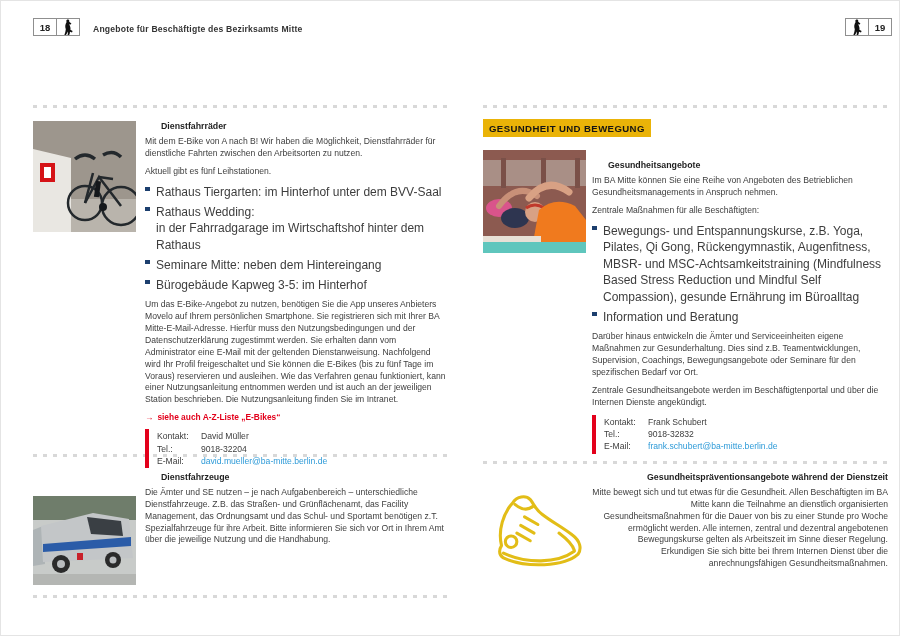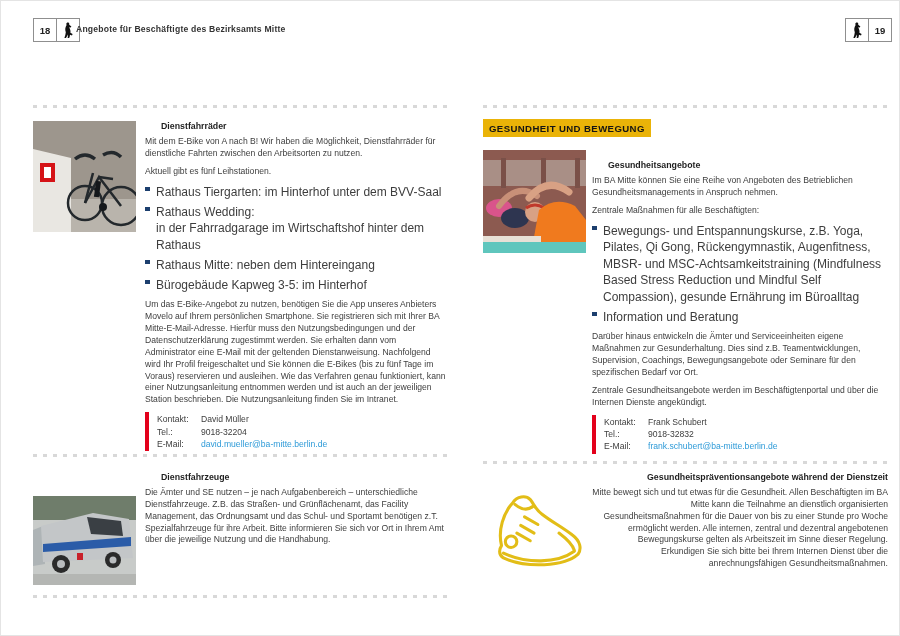--- a/index.html
+++ b/index.html
@@ -4,26 +4,26 @@
 <style>
   html,body { margin:0; padding:0; background:#ffffff; }
   .spread {
     position:relative; width:900px; height:636px; background:#fff;
     font-family:"Liberation Sans", sans-serif;
     box-shadow: inset 0 0 0 1px #e4e4e4;
     overflow:hidden;
   }
   
   .hdr-box {
-    position:absolute; top:18px; width:24px; height:24px; box-sizing:border-box;
+    position:absolute; top:18px; width:24px; height:18px; box-sizing:border-box;
     border:1px solid #8f8f8f; background:#fff; display:flex;
     align-items:center; justify-content:center; font-size:9.5px; color:#222; font-weight:bold;
   }
   .hdr-title {
-    position:absolute; top:24px; left:76px; font-size:8.6px; font-weight:bold;
+    position:absolute; top:24px; left:93px; font-size:8.6px; font-weight:bold;
     color:#333; letter-spacing:0.2px;
   }
   
   .dash {
     position:absolute; height:3px;
     background:repeating-linear-gradient(90deg,#d8d8d8 0 4px,transparent 4px 10px);
   }
   
   .textcol { position:absolute; }
   .sec-h { font-size:8.8px; font-weight:bold; color:#1f1f1f; margin:0 0 5px 0;padding-left:16px; }
@@ -97,24 +97,27 @@
   </div>
 
   <div class="textcol" style="left:145px; top:121px; width:302px;">
     <h3 class="sec-h">Dienstfahrräder</h3>
     <p>Mit dem E-Bike von A nach B! Wir haben die Möglichkeit, Dienstfahrräder für dienstliche Fahrten zwischen den Arbeitsorten zu nutzen.</p>
     <p>Aktuell gibt es fünf Leihstationen.</p>
     <ul class="sq">
       <li>Rathaus Tiergarten: im Hinterhof unter dem BVV-Saal</li>
       <li>Rathaus Wedding:
 in der Fahrradgarage im Wirtschaftshof hinter dem Rathaus</li>
-      <li>Rathaus Mitte: neben dem Hintereingang</li>
+      <li>Seminare Mitte: neben dem Hintereingang</li>
       <li>Bürogebäude Kapweg 3-5: im Hinterhof</li>
     </ul>
     <p>Um das E-Bike-Angebot zu nutzen, benötigen Sie die App unseres Anbieters Movelo auf Ihrem persönlichen Smartphone. Sie registrieren sich mit Ihrer BA Mitte-E-Mail-Adresse. Hierfür muss den Nutzungsbedingungen und der Datenschutzerklärung zugestimmt werden. Sie erhalten dann vom Administrator eine E-Mail mit der geltenden Dienstanweisung. Nachfolgend wird Ihr Profil freigeschaltet und Sie können die E-Bikes (bis zu fünf Tage im Voraus) reservieren und ausleihen. Wie das Verfahren genau funktioniert, kann einer Nutzungsanleitung entnommen werden und ist auch an der jeweiligen Station beschrieben. Die Nutzungsanleitung finden Sie im Intranet.</p>
+    <div class="seealso">
+      <span class="arr">→</span><span>siehe auch A-Z-Liste „E-Bikes“</span>
+    </div>
     <div class="contact">
       <div class="row">
           <span>Kontakt:</span>
           <span>David Müller</span>
         </div>
       <div class="row">
           <span>Tel.:</span>
           <span>9018-32204</span>
         </div>
       <div class="row">

